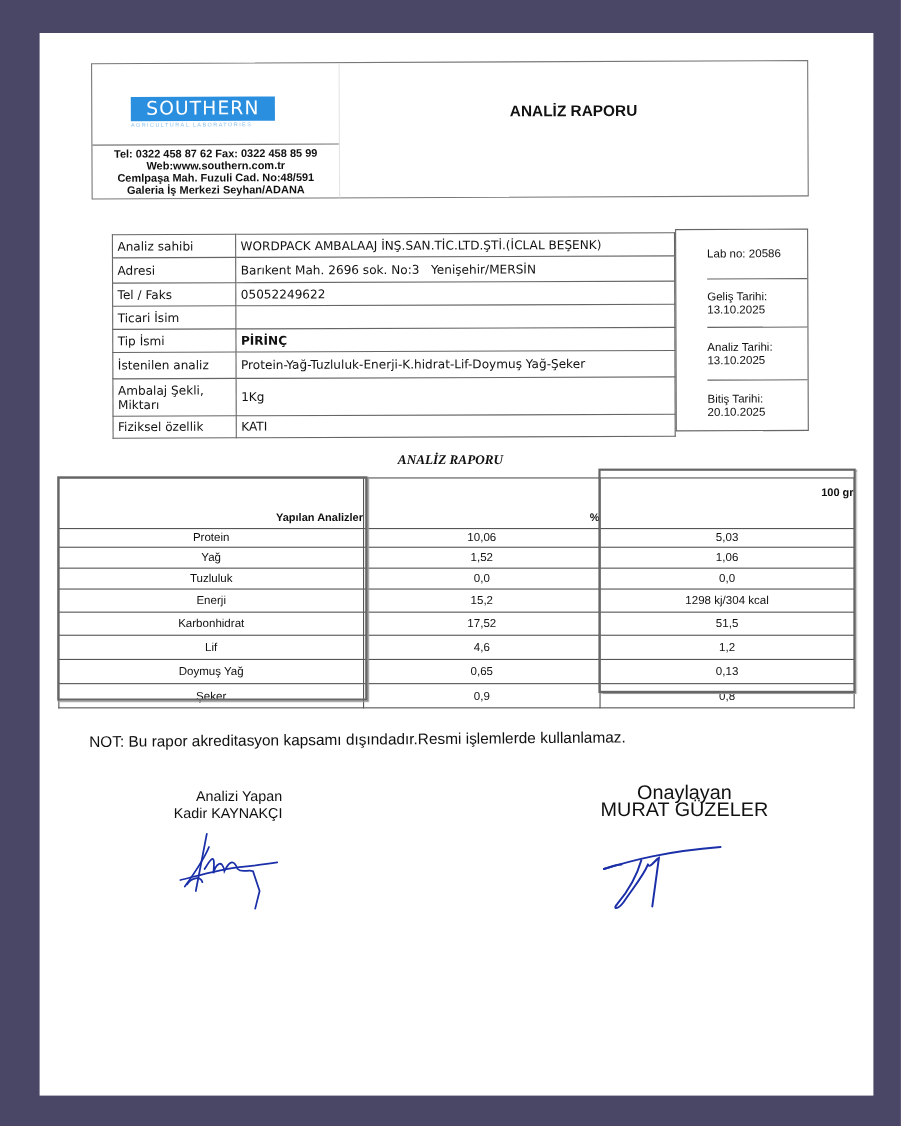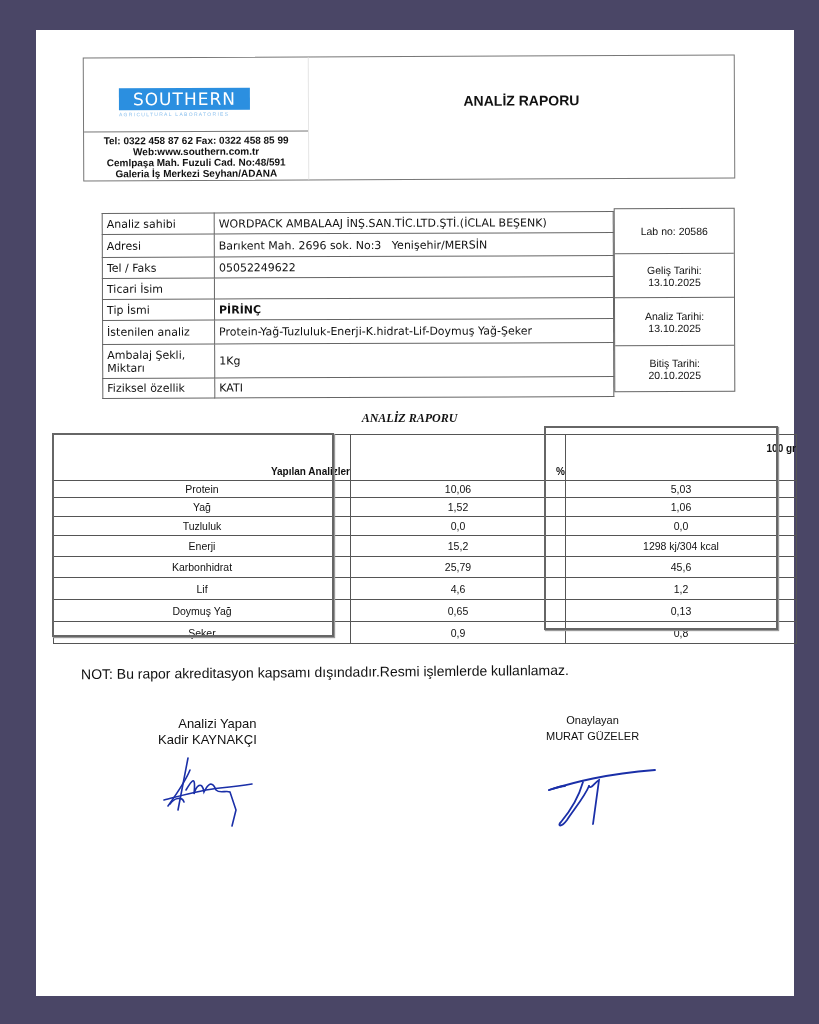--- a/index.html
+++ b/index.html
@@ -54,55 +54,55 @@
     transform: rotate(-0.2deg);
   }
   .info td { border: 1px solid #666; padding: 1px 4px; vertical-align: middle; }
   .info td.k { width: 103px; }
   .side {
     position: absolute; left: 614px; top: 208px; width: 119px; height: 182px;
     border: 1px solid #666; transform: rotate(-0.2deg);
     display: flex; flex-direction: column;
     font-size: 10.5px; text-align: center;
   }
-  .side div { display: flex; align-items: center; justify-content: center; flex-direction: column; border-bottom: 1px solid #666; }
+  .side div { display: flex; align-items: flex-start; justify-content: center; flex-direction: column; border-bottom: 1px solid #666; margin-left: 28px; }
   .side div:last-child { border-bottom: none; }
 
   .subtitle {
     position: absolute; left: 0; width: 819px; top: 411px; text-align: center;
     font-family: "Liberation Serif", serif; font-style: italic; font-weight: bold; font-size: 12px;
   }
 
   
   .res {
     position: absolute; left: 53px; top: 434px;
     border-collapse: collapse; font-size: 10.5px;
   }
   .res td {
     border: 1px solid #555; text-align: center; padding: 0;
   }
-  .res .c1 { width: 276px; padding-left: 20px; }
+  .res .c1 { width: 276px; }
   .res .c2 { width: 214px; }
   .res .c3 { width: 230px; }
   .res tr.head td { height: 34px; font-weight: bold; font-size: 10px; vertical-align: bottom; padding-bottom: 3px; text-align: right; }
   .res tr.head td.c3 { vertical-align: top; padding-top: 8px; }
   .res-frame {
     position: absolute; left: 52px; top: 433px; width: 278px; height: 200px;
     border: 2px solid #666; box-shadow: 1px 1px 1px #999; pointer-events: none;
   }
   .res-frame3 {
     position: absolute; left: 544px; top: 426px; width: 230px; height: 200px;
     border: 2px solid #666; box-shadow: 1px 1px 1px #999; pointer-events: none;
   }
 
   .note {
     position: absolute; left: 81px; top: 664px; font-size: 14px; transform: rotate(-0.5deg);
   }
   .sig-l { position: absolute; left: 158px; top: 716px; font-size: 13px; text-align: center; line-height: 16px; }
-  .sig-r { position: absolute; left: 546px; top: 712px; font-size: 11px; text-align: center; line-height: 16px; }
+  .sig-r { position: absolute; left: 546px; top: 712px; font-size: 18px; text-align: center; line-height: 16px; }
   .sig-svg { position: absolute; }
 </style>
 </head>
 <body>
 
 <div class="page"></div>
 
 <div class="hdr">
   <div class="hdr-left">
     <div class="hdr-logo-area">
@@ -200,22 +200,22 @@
     <td>0,0</td>
     <td>0,0</td>
   </tr>
   <tr style="height:21px">
     <td>Enerji</td>
     <td>15,2</td>
     <td>1298 kj/304 kcal</td>
   </tr>
   <tr style="height:21px">
     <td>Karbonhidrat</td>
-    <td>25,79</td>
-    <td>45,6</td>
+    <td>17,52</td>
+    <td>51,5</td>
   </tr>
   <tr style="height:22px">
     <td>Lif</td>
     <td>4,6</td>
     <td>1,2</td>
   </tr>
   <tr style="height:22px">
     <td>Doymuş Yağ</td>
     <td>0,65</td>
     <td>0,13</td>

